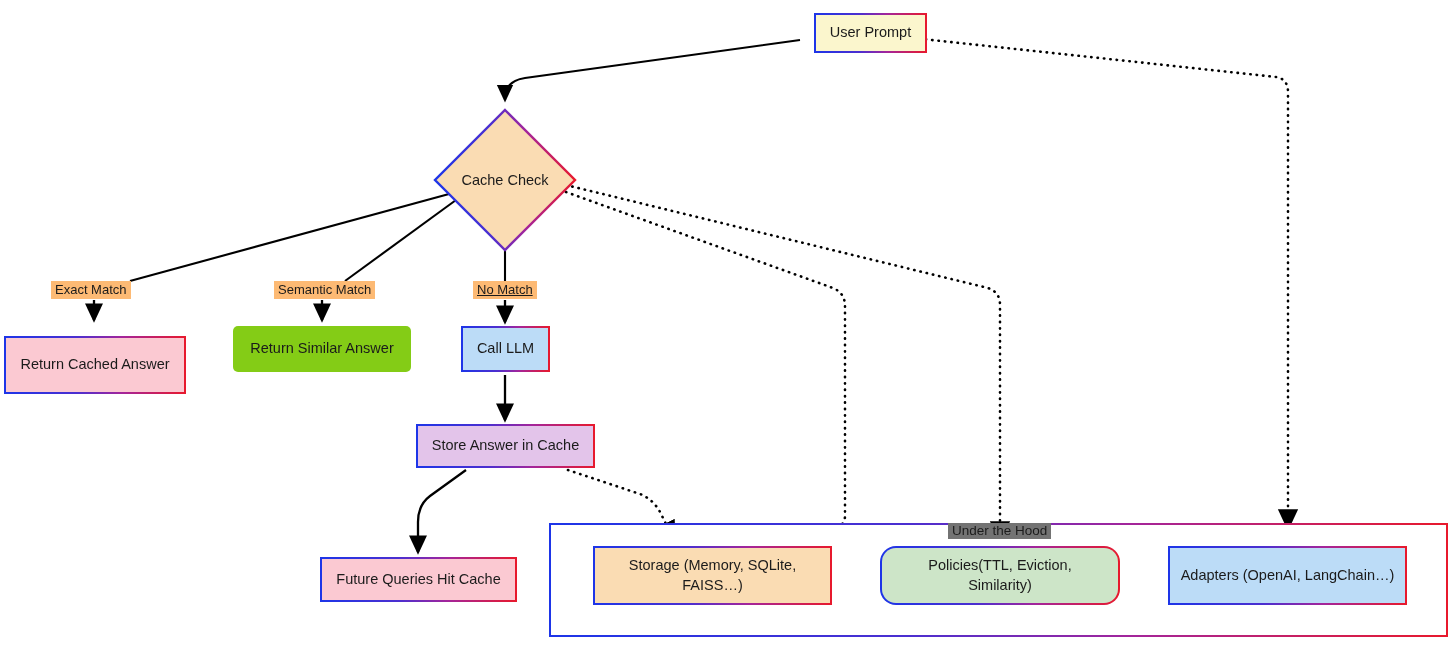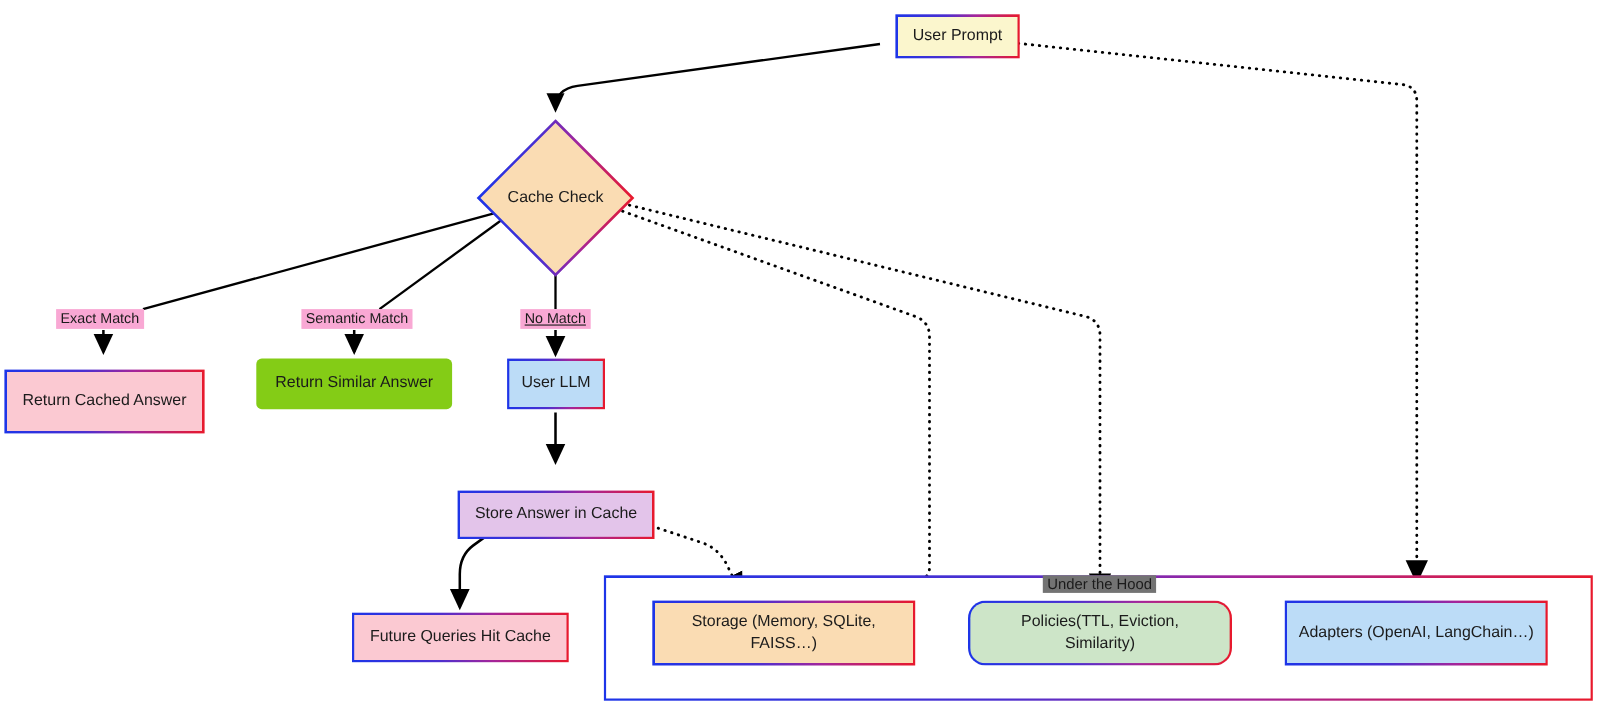--- a/index.html
+++ b/index.html
@@ -44,21 +44,21 @@
   
   .grad-border {
     border: 2px solid transparent;
     background-origin: border-box;
     background-clip: padding-box, border-box;
   }
   .fill-yellow  { background-image: linear-gradient(#fbf6cd,#fbf6cd), linear-gradient(90deg,#1d35e8 0%,#4b2fd0 40%,#a4259a 65%,#e8192c 100%); }
   .fill-orange  { background-image: linear-gradient(#fadcb3,#fadcb3), linear-gradient(90deg,#1d35e8 0%,#4b2fd0 40%,#a4259a 65%,#e8192c 100%); }
   .fill-pink    { background-image: linear-gradient(#fbc9d2,#fbc9d2), linear-gradient(90deg,#1d35e8 0%,#4b2fd0 40%,#a4259a 65%,#e8192c 100%); }
   .fill-blue    { background-image: linear-gradient(#bcdcf7,#bcdcf7), linear-gradient(90deg,#1d35e8 0%,#4b2fd0 40%,#a4259a 65%,#e8192c 100%); }
-  .fill-purple  { background-image: linear-gradient(#e3c4ea,#e3c4ea), linear-gradient(90deg,#1d35e8 0%,#4b2fd0 40%,#a4259a 65%,#e8192c 100%); margin-top: 22px; }
+  .fill-purple  { background-image: linear-gradient(#e3c4ea,#e3c4ea), linear-gradient(90deg,#1d35e8 0%,#4b2fd0 40%,#a4259a 65%,#e8192c 100%); }
   .fill-green-g { background-image: linear-gradient(#cde5c8,#cde5c8), linear-gradient(90deg,#1d35e8 0%,#4b2fd0 40%,#a4259a 65%,#e8192c 100%); border-radius: 16px; }
 
   
   .node.plain-green {
     background: #84cc16;
     border: none;
     border-radius: 5px;
   }
 
   
@@ -78,21 +78,21 @@
     display: flex;
     align-items: center;
     justify-content: center;
     font-size: 14.5px;
     color: #1b1b1b;
   }
 
   
   .edge-label {
     position: absolute;
-    background: #f9a8d4;
+    background: #fdba74;
     color: #1b1b1b;
     font-size: 13px;
     line-height: 16px;
     padding: 1px 4px;
     white-space: nowrap;
     z-index: 4;
   }
 
   
   .subgraph {
@@ -174,21 +174,21 @@
       </defs>
       <polygon points="73,3 143,73 73,143 3,73" fill="#fadcb3" stroke="url(#dgrad)" stroke-width="2.4"></polygon>
     </svg>
     <div class="diamond-label">Cache Check</div>
   </div>
 
   <div class="node grad-border fill-pink" style="left:4px; top:336px; width:182px; height:58px;">Return Cached Answer</div>
 
   <div class="node plain-green" style="left:233px; top:326px; width:178px; height:46px;">Return Similar Answer</div>
 
-  <div class="node grad-border fill-blue" style="left:461px; top:326px; width:89px; height:46px;">User LLM</div>
+  <div class="node grad-border fill-blue" style="left:461px; top:326px; width:89px; height:46px;">Call LLM</div>
 
   <div class="node grad-border fill-purple" style="left:416px; top:424px; width:179px; height:44px;">Store Answer in Cache</div>
 
   <div class="node grad-border fill-pink" style="left:320px; top:557px; width:197px; height:45px;">Future Queries Hit Cache</div>
 
   <div class="node grad-border fill-orange" style="left:593px; top:546px; width:239px; height:59px; padding:0 16px;">Storage (Memory, SQLite, FAISS…)</div>
 
   <div class="node grad-border fill-green-g" style="left:880px; top:546px; width:240px; height:59px; padding:0 16px;">Policies(TTL, Eviction, Similarity)</div>
 
   <div class="node grad-border fill-blue" style="left:1168px; top:546px; width:239px; height:59px; padding:0 0;">Adapters (OpenAI, LangChain…)</div>

